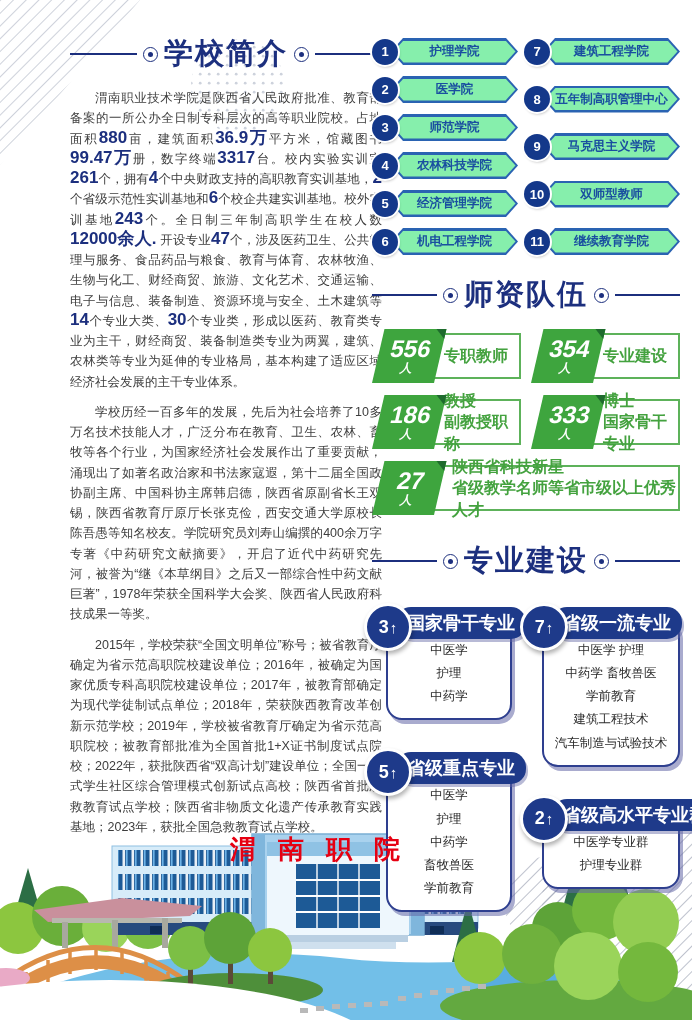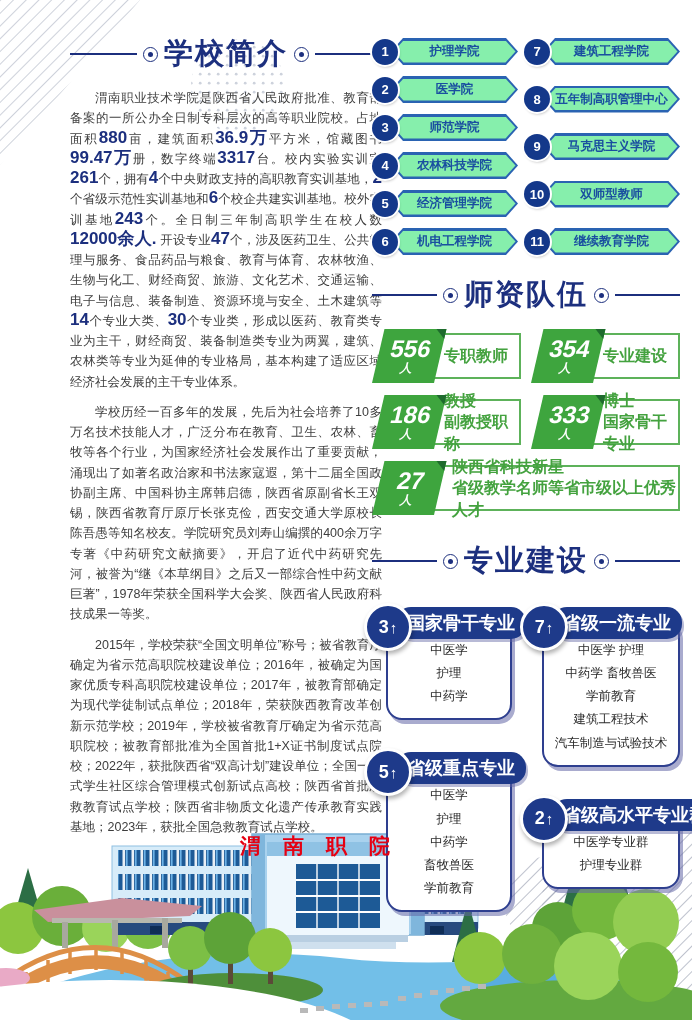--- a/index.html
+++ b/index.html
@@ -66,21 +66,21 @@
         font-size:18px;padding:4px 11px;border-radius:15px;white-space:nowrap;z-index:2;
         box-shadow:2px 3px 0 rgba(98,102,165,.45);}
   .mcircle{position:absolute;top:-16px;left:-8px;width:42px;height:42px;border-radius:50%;
         background:#1e3a8a;border:3px solid #fff;box-shadow:1px 3px 4px rgba(0,0,0,.3);
         color:#fff;display:flex;align-items:center;justify-content:center;
         font-weight:bold;font-size:18px;z-index:3;}
   .mcircle .arrow{font-size:15px;margin-left:1px;}
   .mitem{font-size:12.5px;color:#2b2b2b;text-align:center;line-height:1.85;white-space:nowrap;}
   
   .school-name{position:absolute;left:150px;top:832px;width:330px;text-align:center;z-index:3;
-        color:#e60012;font-size:21px;font-weight:bold;letter-spacing:22px;text-indent:22px;
+        color:#e60012;font-size:26px;font-weight:bold;letter-spacing:22px;text-indent:22px;
         white-space:nowrap;}
 </style>
 </head>
 <body>
 
 <div class="page">
 
   <svg class="deco-topleft" width="310" height="180" viewBox="0 0 310 180">
     <defs>
       <pattern id="hatchTL" width="9" height="9" patternUnits="userSpaceOnUse" patternTransform="rotate(45)">

